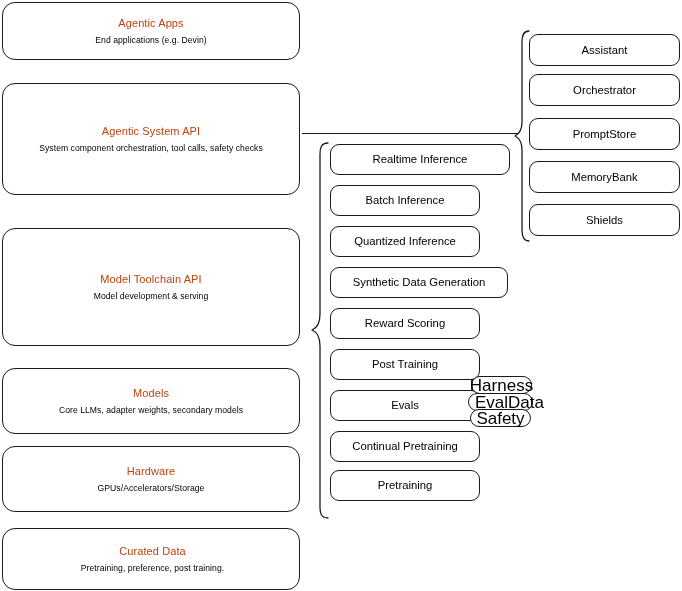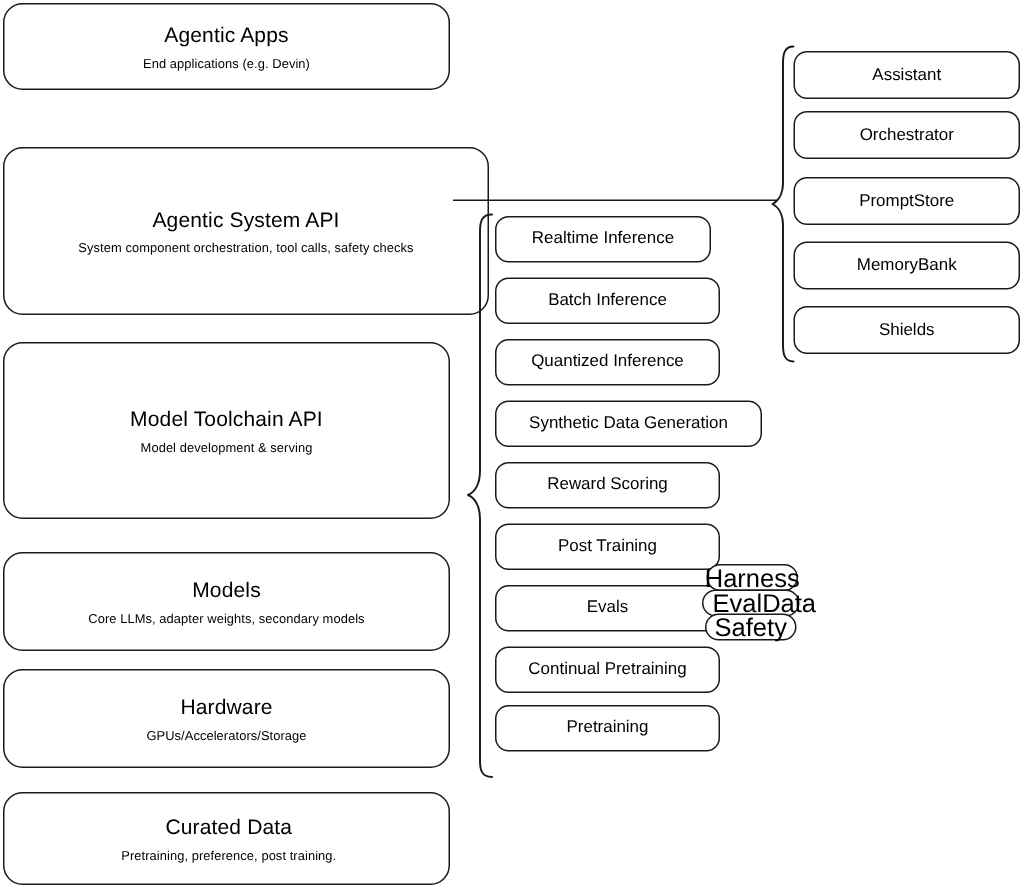--- a/index.html
+++ b/index.html
@@ -34,22 +34,22 @@
     justify-content: center;
     text-align: center;
     line-height: 1.3;
   }
 
   
   .layer-box {
     padding: 2px 8px;
   }
   .layer-title {
-    font-size: 14px;
-    color: #000000;
+    font-size: 11px;
+    color: #c2410c;
     letter-spacing: 0.1px;
   }
   .layer-sub {
     font-size: 8.6px;
     color: #000;
     margin-top: 5px;
     letter-spacing: 0.05px;
   }
 
   
@@ -97,21 +97,21 @@
 </head>
 <body>
 
 <div id="canvas">
 
   <div class="box layer-box" style="left:2px; top:2px; width:298px; height:58px;">
     <div class="layer-title">Agentic Apps</div>
     <div class="layer-sub">End applications (e.g. Devin)</div>
   </div>
 
-  <div class="box layer-box" style="left:2px; top:98px; width:324px; height:112px;">
+  <div class="box layer-box" style="left:2px; top:83px; width:298px; height:112px;">
     <div class="layer-title">Agentic System API</div>
     <div class="layer-sub">System component orchestration, tool calls, safety checks</div>
   </div>
 
   <div class="box layer-box" style="left:2px; top:228px; width:298px; height:118px;">
     <div class="layer-title">Model Toolchain API</div>
     <div class="layer-sub">Model development &amp; serving</div>
   </div>
 
   <div class="box layer-box" style="left:2px; top:368px; width:298px; height:66px;">
@@ -132,21 +132,21 @@
   <div class="connector" style="left:302px; top:132.5px; width:216px; height:1.3px;"></div>
 
   <svg class="brace" style="left:311px; top:142px; width:18px; height:378px;" viewBox="0 0 18 378">
     <path d="M17,1 C10,1 9,6 9,12 L9,172 C9,180 6,186 1,188 C6,190 9,196 9,204 L9,365 C9,371 10,376 17,376"></path>
   </svg>
 
   <svg class="brace" style="left:514px; top:30px; width:16px; height:212px;" viewBox="0 0 16 212">
     <path d="M15,1 C9,1 8,6 8,12 L8,92 C8,99 5,104 1,106 C5,108 8,113 8,120 L8,200 C8,206 9,211 15,211"></path>
   </svg>
 
-  <div class="box item-box" style="left:330px; top:144px; width:144px; height:31px;">
+  <div class="box item-box" style="left:330px; top:144px; width:180px; height:31px;">
     <span>Realtime Inference</span>
   </div>
   <div class="box item-box" style="left:330px; top:185px; width:150px; height:31px;">
     <span>Batch Inference</span>
   </div>
   <div class="box item-box" style="left:330px; top:226px; width:150px; height:31px;">
     <span>Quantized Inference</span>
   </div>
   <div class="box item-box" style="left:330px; top:267px; width:178px; height:31px;">
     <span>Synthetic Data Generation</span>

